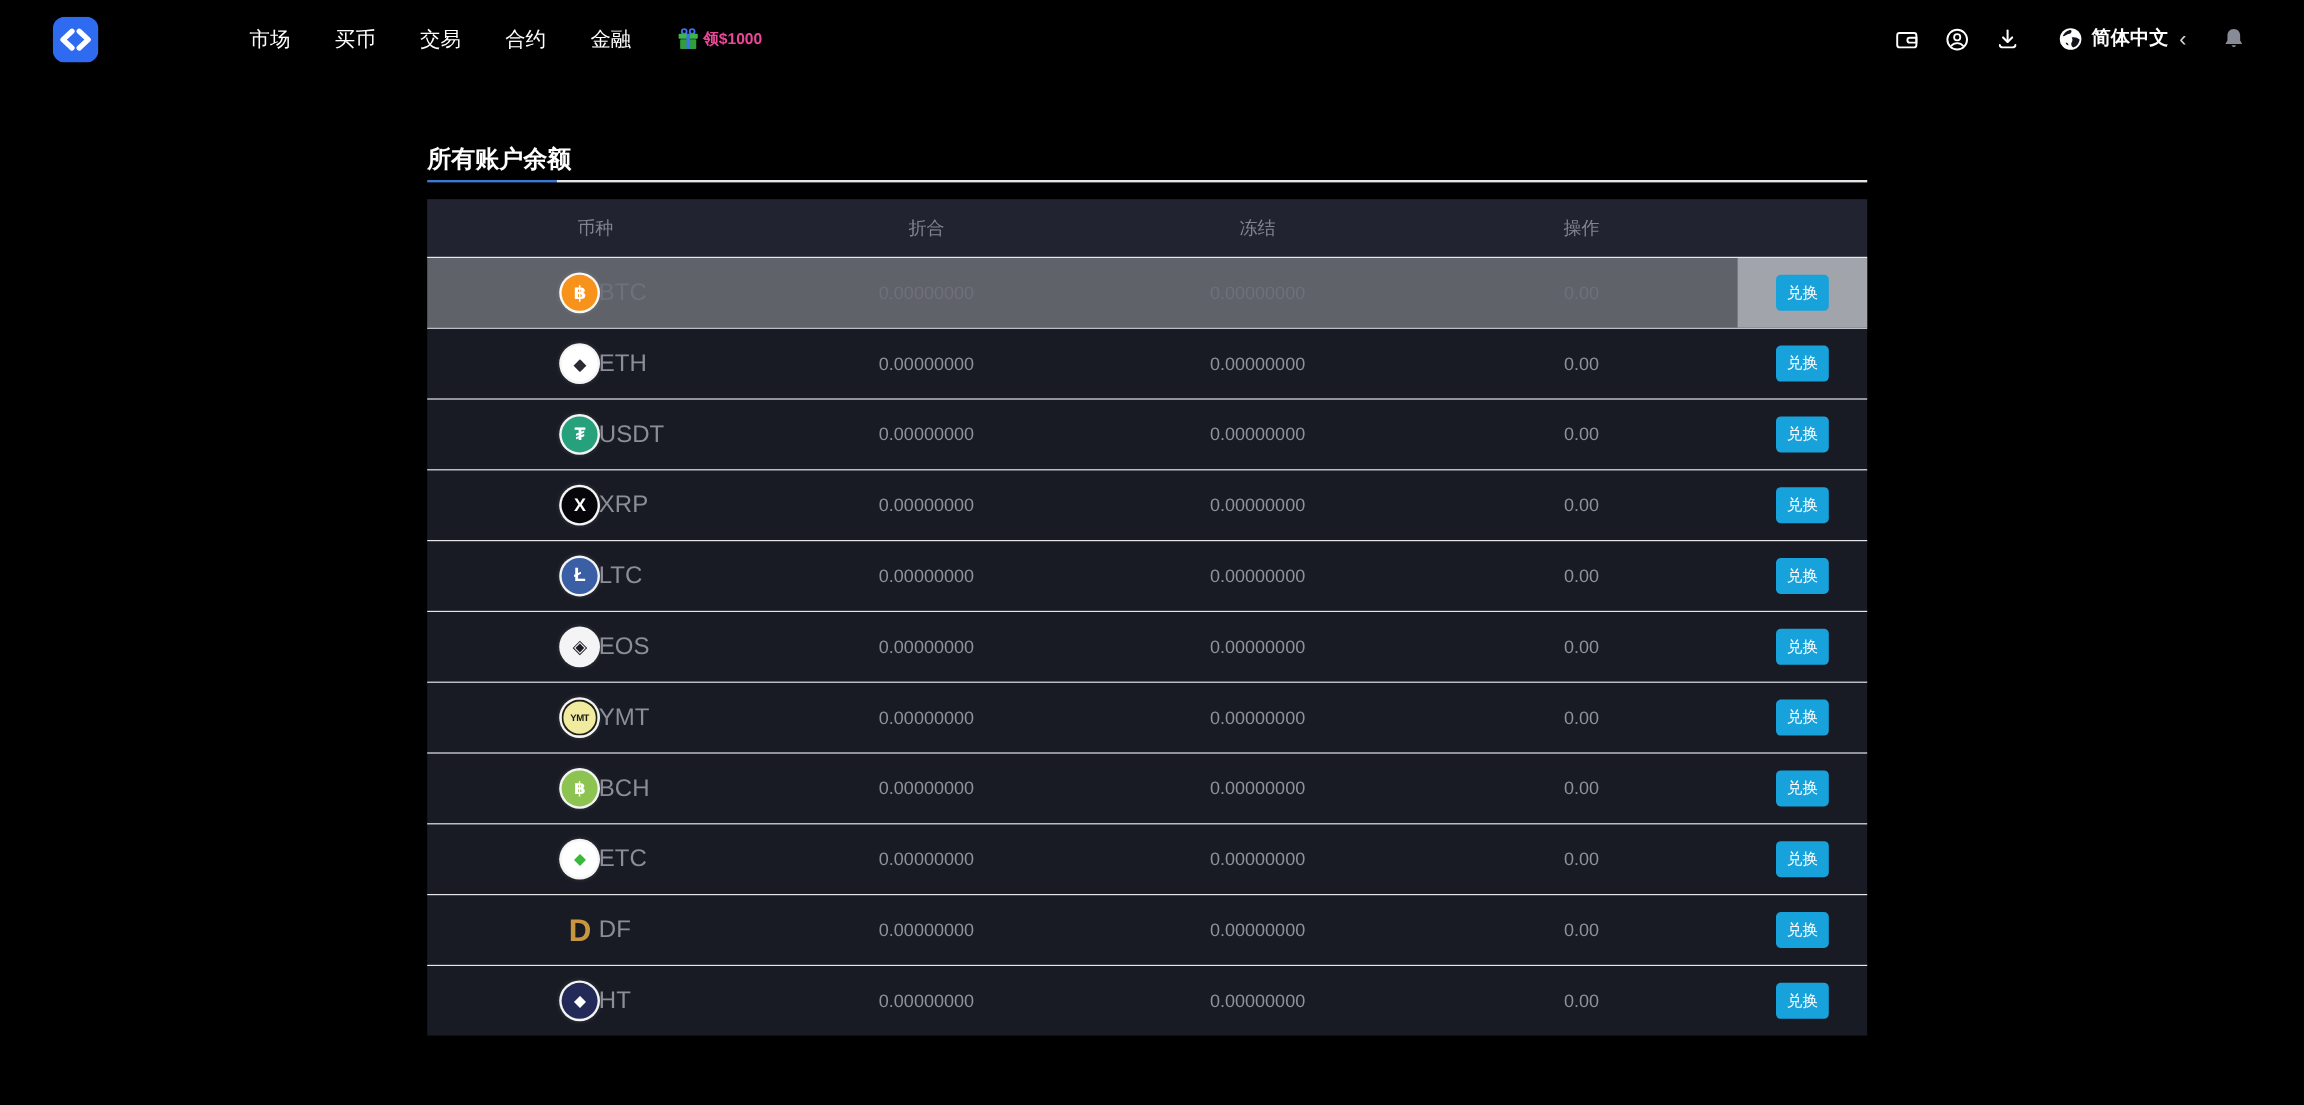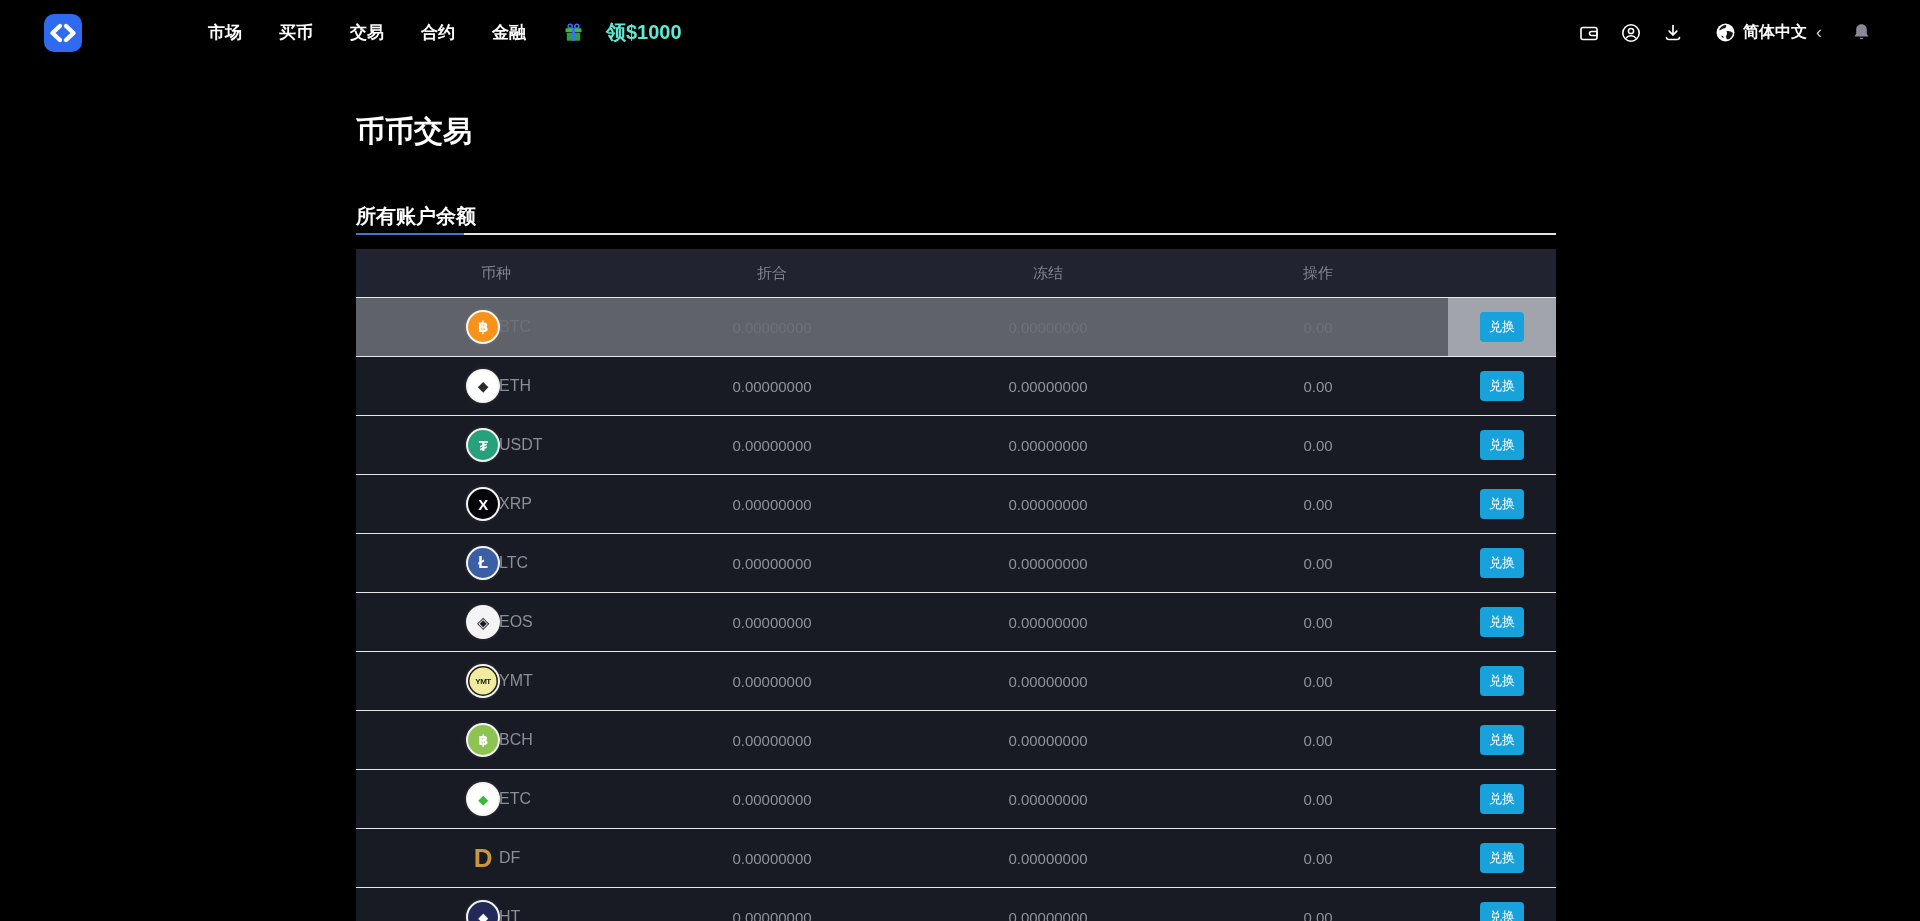--- a/index.html
+++ b/index.html
@@ -3,22 +3,22 @@
 <meta charset="utf-8">
 <style>
   * { margin:0; padding:0; box-sizing:border-box; }
   html,body { width:1920px; height:921px; overflow:hidden; background:#000; 
               font-family:"Liberation Sans","DejaVu Sans",sans-serif; }
 
   
   .nav { height:65px; display:flex; align-items:center; background:#000; position:relative; }
   .logo { margin-left:44px; width:38px; height:38px; display:block; cursor:pointer; }
   .menu { display:flex; align-items:center; margin-left:126px; gap:37px; }
-  .menu-item { color:#fff; font-size:17px; font-weight:700; cursor:pointer; white-space:nowrap; }
-  .promo { display:flex; align-items:center; gap:22px; color:#5eead4; font-size:20px; font-weight:700; cursor:pointer; }
+  .menu-item { color:#fff; font-size:17px; font-weight:400; cursor:pointer; white-space:nowrap; }
+  .promo { display:flex; align-items:center; gap:2px; color:#ec4899; font-size:13px; font-weight:700; cursor:pointer; }
   .nav-right { position:absolute; right:48px; top:0; height:65px; display:flex; align-items:center; gap:20px; }
   .icon-btn { width:22px; height:22px; display:flex; align-items:center; justify-content:center; cursor:pointer; }
   .lang { display:flex; align-items:center; gap:7px; cursor:pointer; margin-left:10px;text-decoration:underline; }
   .lang-label { color:#fff; font-size:16px; font-weight:700; }
   .lang-chevron { color:#cfd2d8; font-size:18px; line-height:1; padding:0 2px 2px 2px; }
   .bell-wrap { margin-left:6px; }
 
   
   .main { padding-left:356px; }
   .page-title { color:#fff; font-size:29px; font-weight:700; margin-top:49px; line-height:34px; }
@@ -31,21 +31,21 @@
   .table { width:1200px; margin-top:14px; }
   .thead, .trow { display:grid; grid-template-columns:280px 272px 280px 260px 108px; }
   .thead { height:48px; background:#212330; }
   .th { display:flex; align-items:center; justify-content:center; color:#82858f; font-size:15px; }
   .trow { height:59px; background:#191b24; border-top:1px solid #e7e7eb; }
   .cell { display:flex; align-items:center; justify-content:center; color:#8f929b; font-size:15px; }
   .cell.coin { justify-content:flex-start; padding-left:112px; }
   .coin-icon { width:30px; height:30px; border-radius:50%; display:flex; align-items:center; justify-content:center;
                font-weight:700; letter-spacing:-0.5px; flex:0 0 30px; }
   .coin-icon.ring { box-shadow:0 0 0 2px rgba(255,255,255,.95), 0 0 5px rgba(255,255,255,.35); }
-  .coin-name { margin-left:1px; color:#8b8e97; font-size:16px; position:relative; z-index:1; }
+  .coin-name { margin-left:1px; color:#8b8e97; font-size:20px; position:relative; z-index:1; }
   .xbtn { width:44px; height:30px; border:none; border-radius:4px; background:#17a2dc; color:#fff;
           font-size:13px; cursor:pointer; font-family:inherit; }
   
   .trow.hl { background:#60626a; }
   .trow.hl .cell, .trow.hl .coin-name { color:#6e707a; }
   .trow.hl .cell.act { background:#a2a4ab; }
 
   svg { display:block; }
 </style>
 </head>
@@ -116,21 +116,20 @@
     <span class="icon-btn bell-wrap">
       <svg width="21" height="21" viewBox="0 0 21 21">
         <path d="M10.5 2.2c-3.2 0-5.3 2.4-5.3 5.4v4.2L3.5 14.6h14l-1.7-2.8V7.6c0-3-2.1-5.4-5.3-5.4z" fill="#868b96"></path>
         <path d="M8.6 15.8a1.95 1.95 0 0 0 3.8 0z" fill="#868b96"></path>
       </svg>
     </span>
   </div>
 </div>
 
 <div class="main">
-  <div class="page-title">币币交易</div>
 
   <div class="section-title">所有账户余额</div>
   <div class="section-underline">
     <span class="underline-blue"></span>
     <span class="underline-gray"></span>
   </div>
 
   <div class="table">
     <div class="thead">
         <div class="th">币种</div>

